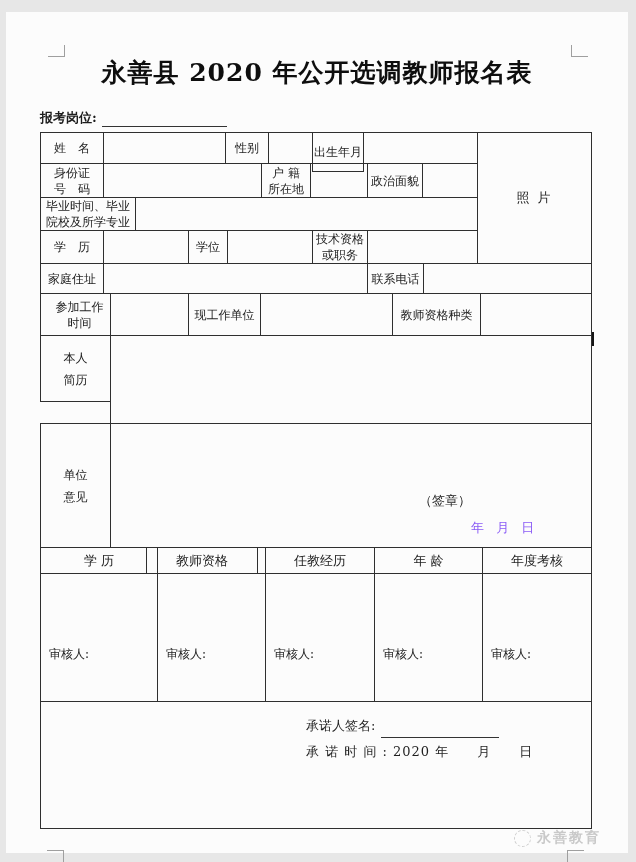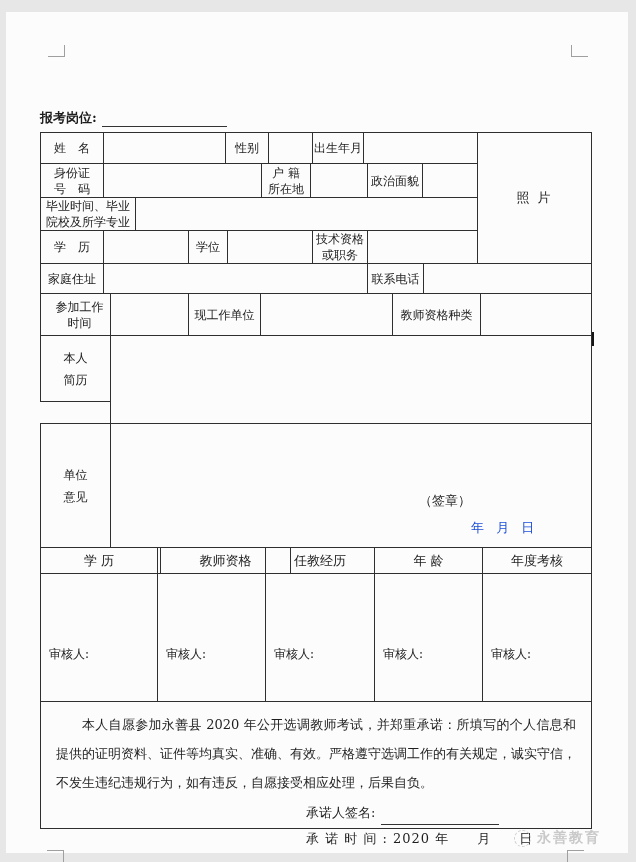--- a/index.html
+++ b/index.html
@@ -34,21 +34,21 @@
     text-align:center;white-space:pre-line;
     font-size:12px;line-height:16px;color:#232323;
   }
   .hdr{font-size:13px;}
   .reviewer{
     font-size:12px;color:#232323;
     padding:72px 0 0 8px;
   }
   .unit-rel{position:relative;}
   .seal-hint{position:absolute;left:308px;top:68px;font-size:13px;color:#232323;}
-  .date-hint{position:absolute;left:360px;top:95px;font-size:13px;letter-spacing:4px;color:#1d4ed8;}
+  .date-hint{position:absolute;left:360px;top:95px;font-size:13px;letter-spacing:4px;color:#8b5cf6;}
   .commit{
     padding:8px 15px 0 15px;font-size:13px;color:#1f1f1f;box-sizing:border-box;
   }
   .commit .para{
     text-indent:2em;text-align:justify;line-height:29px;margin:0;
   }
   .sign-line{margin:3px 0 0 250px;line-height:25px;font-size:13px;}
   .sign-underline{
     display:inline-block;width:118px;height:15px;
     border-bottom:1px solid #333;margin-left:6px;vertical-align:bottom;
@@ -72,32 +72,33 @@
 </head>
 <body>
 
 <div class="page">
 
   <div class="corner tl"></div>
   <div class="corner tr"></div>
   <div class="corner bl"></div>
   <div class="corner br"></div>
 
+  <div class="title">永善县 2020 年公开选调教师报名表</div>
 
   <div class="pos-line">
     <span>报考岗位:</span><span class="pos-underline"></span>
   </div>
 
   <div class="tbl">
 
     <div class="c lbl" style="left:0;top:0;width:64px;height:32px;">姓　名</div>
     <div class="c" style="left:63px;top:0;width:123px;height:32px;"></div>
     <div class="c lbl" style="left:185px;top:0;width:44px;height:32px;">性别</div>
     <div class="c" style="left:228px;top:0;width:45px;height:32px;"></div>
-    <div class="c lbl" style="left:272px;top:0;width:52px;height:32px;">出生年月</div>
+    <div class="c lbl" style="left:272px;top:0;width:52px;height:40px;">出生年月</div>
     <div class="c" style="left:323px;top:0;width:115px;height:32px;"></div>
     <div class="c lbl" style="left:437px;top:0;width:115px;height:132px;letter-spacing:2px;font-size:13px;">照 片</div>
 
     <div class="c lbl" style="left:0;top:31px;width:64px;height:35px;">身份证
 号　码</div>
     <div class="c" style="left:63px;top:31px;width:159px;height:35px;"></div>
     <div class="c lbl" style="left:221px;top:31px;width:50px;height:35px;">户 籍
 所在地</div>
     <div class="c" style="left:270px;top:31px;width:58px;height:35px;"></div>
     <div class="c lbl" style="left:327px;top:31px;width:56px;height:35px;">政治面貌</div>
@@ -133,33 +134,32 @@
     <div class="c" style="left:70px;top:203px;width:482px;height:89px;"></div>
 
     <div class="c lbl" style="left:0;top:291px;width:71px;height:125px;line-height:22px;">单位
 意见</div>
     <div class="c unit-rel" style="left:70px;top:291px;width:482px;height:125px;">
       <span class="seal-hint">（签章）</span>
       <span class="date-hint">年  月  日</span>
     </div>
 
     <div class="c lbl hdr" style="left:0;top:415px;width:118px;height:27px;">学 历</div>
-    <div class="c lbl hdr" style="left:120px;top:415px;width:131px;height:27px;">教师资格</div>
+    <div class="c lbl hdr" style="left:106px;top:415px;width:112px;height:27px;">教师资格</div>
     <div class="c lbl hdr" style="left:225px;top:415px;width:110px;height:27px;">任教经历</div>
     <div class="c lbl hdr" style="left:334px;top:415px;width:109px;height:27px;">年 龄</div>
     <div class="c lbl hdr" style="left:442px;top:415px;width:110px;height:27px;">年度考核</div>
 
     <div class="c reviewer" style="left:0;top:441px;width:118px;height:129px;">审核人:</div>
     <div class="c reviewer" style="left:117px;top:441px;width:109px;height:129px;">审核人:</div>
     <div class="c reviewer" style="left:225px;top:441px;width:110px;height:129px;">审核人:</div>
     <div class="c reviewer" style="left:334px;top:441px;width:109px;height:129px;">审核人:</div>
     <div class="c reviewer" style="left:442px;top:441px;width:110px;height:129px;">审核人:</div>
 
     <div class="c commit" style="left:0;top:569px;width:552px;height:128px;">
-      <p class="para">本人自愿参加永善县 2020 年公开选调教师考试，并郑重承诺：所填写的个人信息和提供的证明资料、证件等均真实、准确、有效。严格遵守选调工作的有关规定，诚实守信，不发生违纪违规行为，如有违反，自愿接受相应处理，后果自负。</p>
       <div class="sign-line">
         <span>承诺人签名:</span><span class="sign-underline"></span>
       </div>
       <div class="time-line">承 诺 时 间 : 2020 年　　月　　日</div>
     </div>
 
   </div>
 
   <div class="cursor-tick"></div>
 

